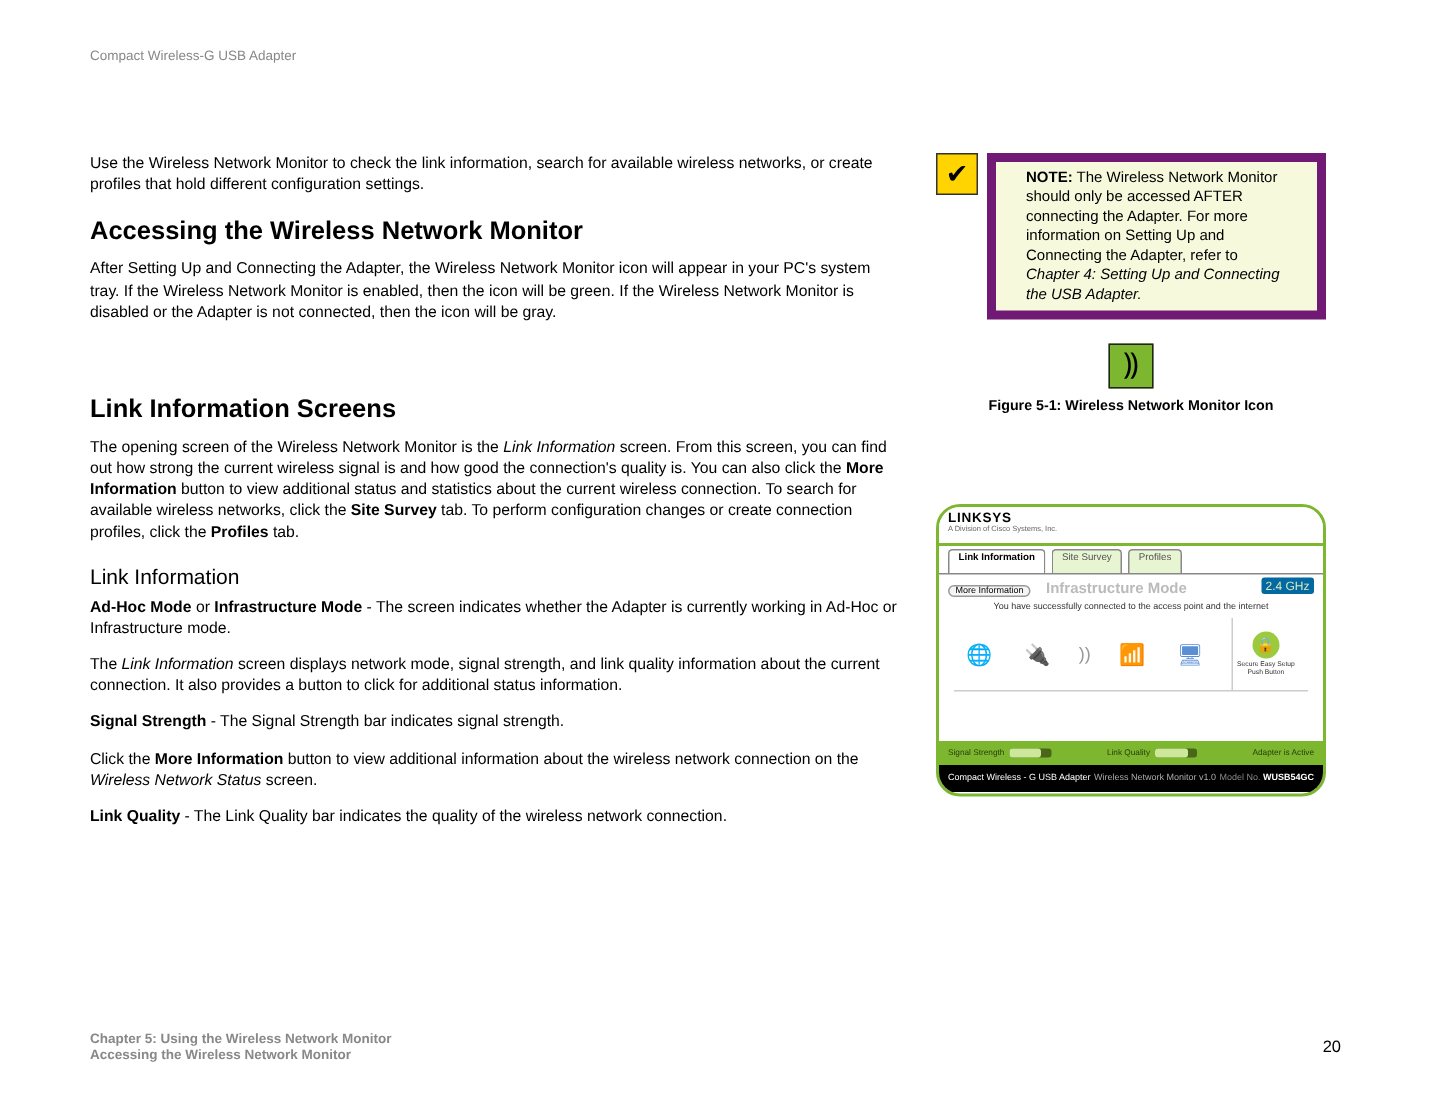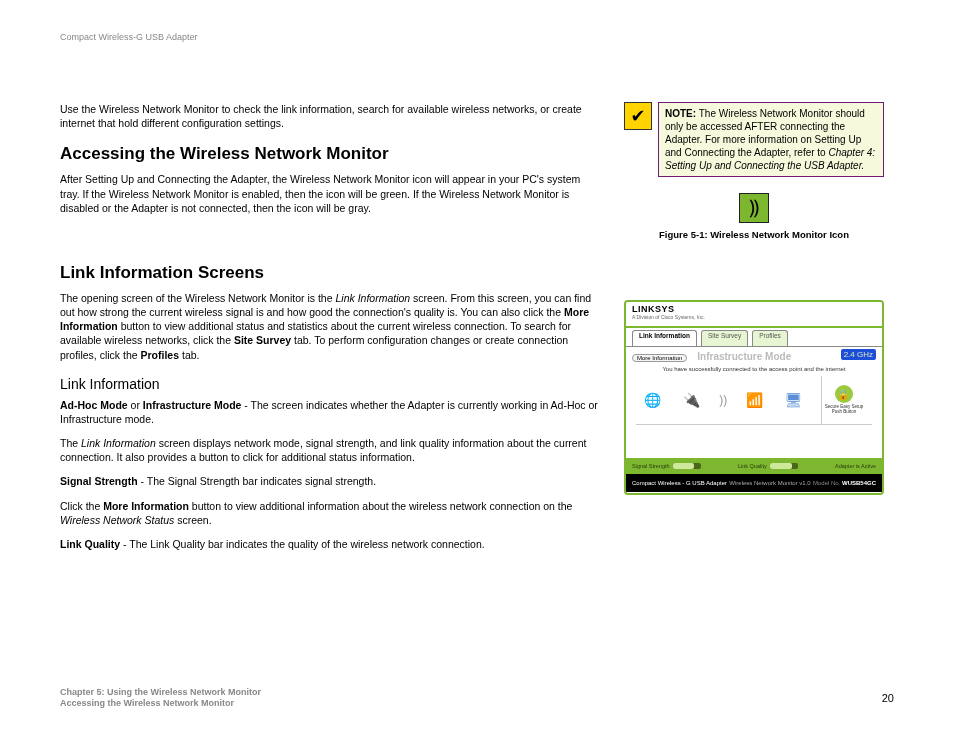--- a/index.html
+++ b/index.html
@@ -69,22 +69,22 @@
     position: relative;
     flex-shrink: 0;
     box-sizing: border-box;
     display: flex;
     align-items: center;
     justify-content: center;
     font-size: 18px;
   }
   .note-box {
     background: #f6f9dc;
-    border: 1px solid #701a75;
-    padding: 4px 6px;
+    border: 6px solid #701a75;
+    padding: 4px 20px;
     font-size: 10px;
     line-height: 1.3;
     flex: 1;
   }
   .note-box .italic {
     font-style: italic;
   }
   .note-box b { font-weight: bold; }
   .fig-icon-wrap {
     text-align: center;
@@ -105,21 +105,21 @@
   .fig-caption {
     text-align: center;
     font-size: 9.5px;
     font-weight: bold;
     margin-top: 4px;
   }
   .screenshot-box {
     width: 260px;
     height: 195px;
     border: 2px solid #7db72f;
-    border-radius: 4px;
+    border-radius: 16px;
     background: #fff;
     box-sizing: border-box;
     position: relative;
     overflow: hidden;
     margin-top: 60px;
     font-size: 7px;
   }
   .ss-top {
     height: 26px;
     background: #fff;
@@ -174,21 +174,21 @@
     display: inline-block;
     font-size: 10px;
     color: #bbb;
     font-weight: bold;
     margin-left: 8px;
   }
   .ss-ghz {
     position: absolute;
     right: 6px;
     top: 2px;
-    background: #1d4ed8;
+    background: #0369a1;
     color: #dbe8c0;
     font-size: 8px;
     padding: 1px 3px;
     border-radius: 2px;
   }
   .ss-msg {
     font-size: 6px;
     text-align: center;
     color: #333;
     margin-top: 4px;
@@ -274,21 +274,21 @@
   i { font-style: italic; }
 </style>
 </head>
 <body>
 
 <div class="page">
   <div class="header-text">Compact Wireless-G USB Adapter</div>
 
   <div class="content-row">
     <div class="main-col">
-      <p class="body-text">Use the Wireless Network Monitor to check the link information, search for available wireless networks, or create internet that hold different configuration settings.</p>
+      <p class="body-text">Use the Wireless Network Monitor to check the link information, search for available wireless networks, or create profiles that hold different configuration settings.</p>
 
       <div class="h2">Accessing the Wireless Network Monitor</div>
       <p class="body-text">After Setting Up and Connecting the Adapter, the Wireless Network Monitor icon will appear in your PC's system tray. If the Wireless Network Monitor is enabled, then the icon will be green. If the Wireless Network Monitor is disabled or the Adapter is not connected, then the icon will be gray.</p>
 
       <div style="height:24px"></div>
 
       <div class="h2">Link Information Screens</div>
       <p class="body-text">
         <span>The opening screen of the Wireless Network Monitor is the </span><i>Link Information</i><span> screen. From this screen, you can find out how strong the current wireless signal is and how good the connection's quality is. You can also click the </span><b>More Information</b><span> button to view additional status and statistics about the current wireless connection. To search for available wireless networks, click the </span><b>Site Survey</b><span> tab. To perform configuration changes or create connection profiles, click the </span><b>Profiles</b><span> tab.</span>
       </p>

